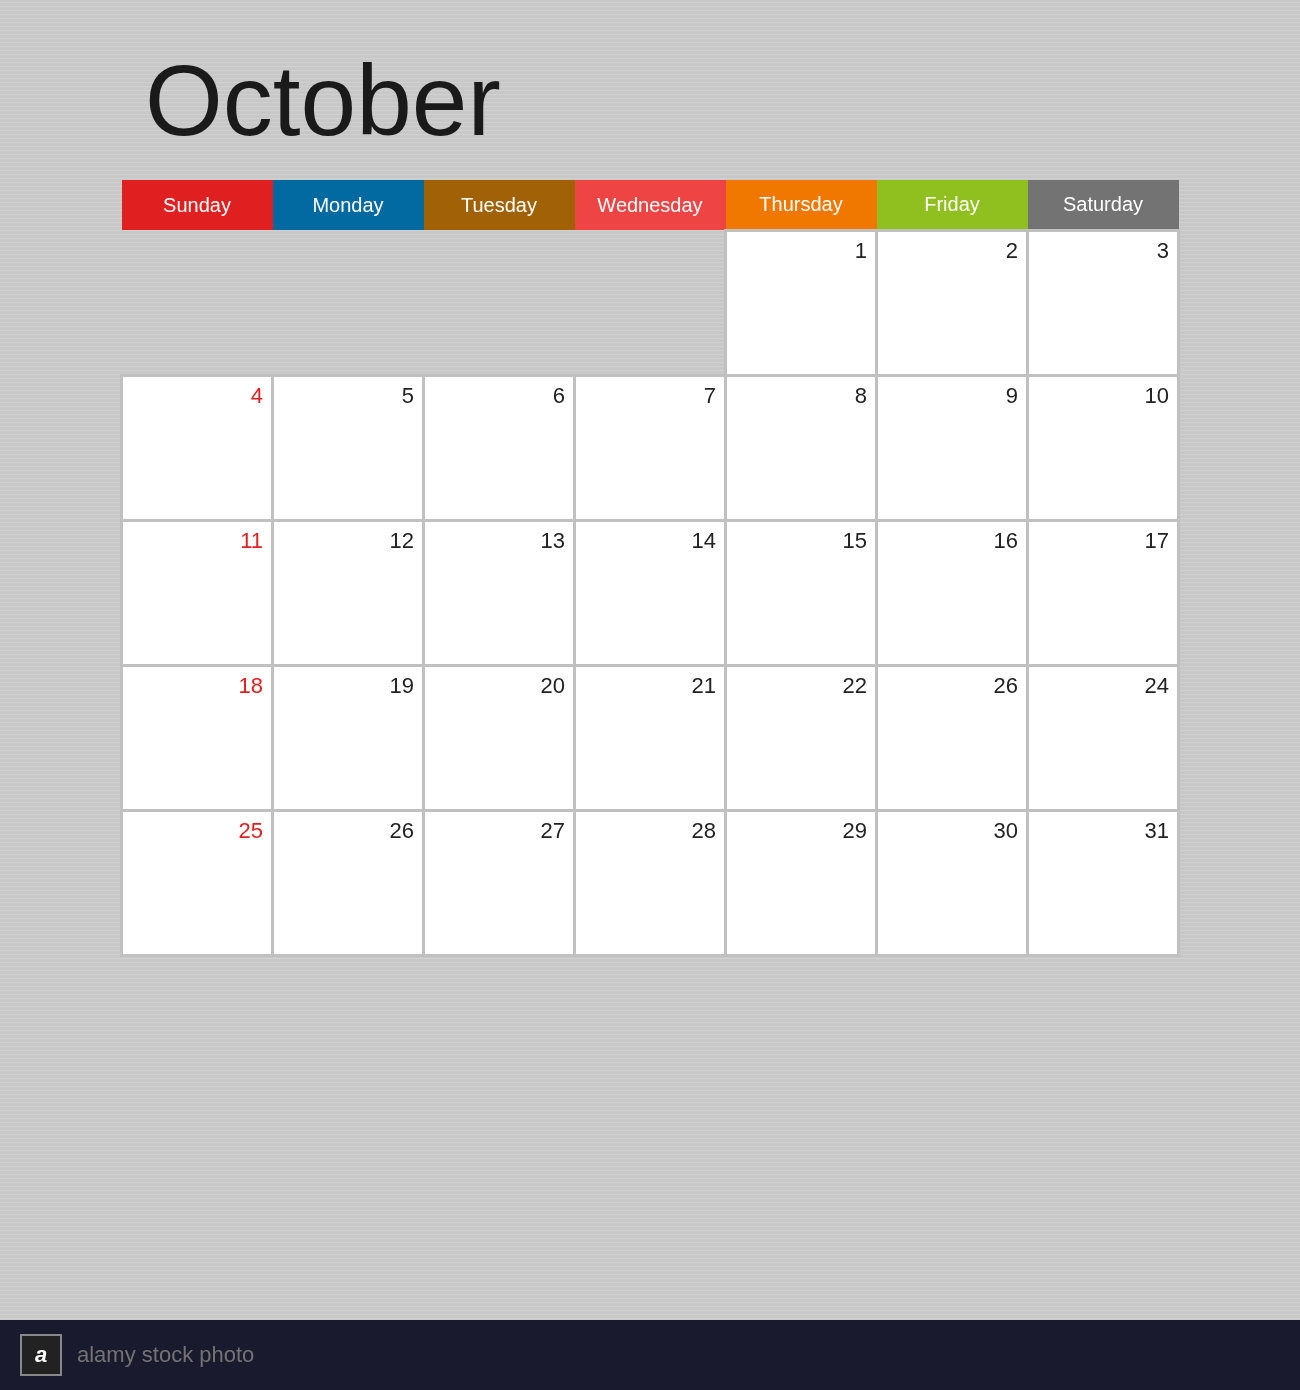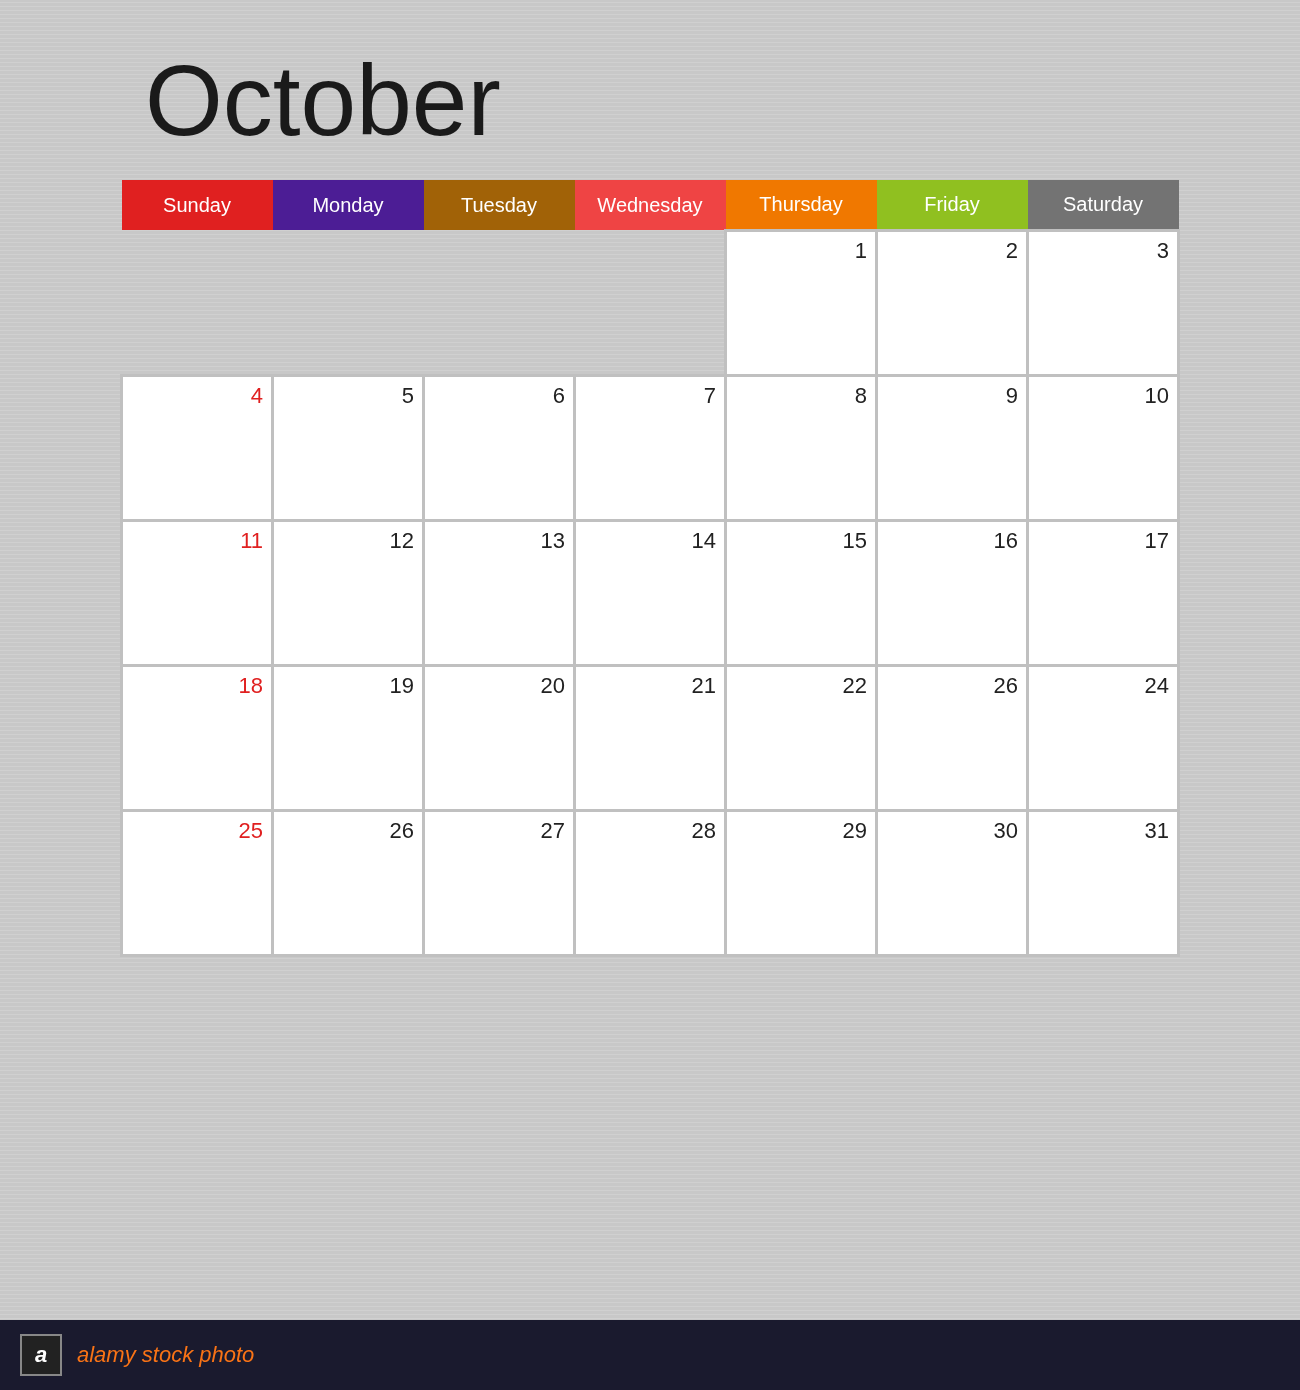--- a/index.html
+++ b/index.html
@@ -59,21 +59,21 @@
     .day-header {
       height: 50px;
       text-align: center;
       color: white;
       font-size: 20px;
       font-weight: 500;
       vertical-align: middle;
     }
 
     .day-header.sunday    { background-color: #e02020; }
-    .day-header.monday    { background-color: #4c1d95; }
+    .day-header.monday    { background-color: #0369a1; }
     .day-header.tuesday   { background-color: #a16207; }
     .day-header.wednesday { background-color: #ef4444; }
     .day-header.thursday  { background-color: #f07800; }
     .day-header.friday    { background-color: #90c020; }
     .day-header.saturday  { background-color: #737373; }
 
     .day-cell {
       background-color: #ffffff;
       border: 3px solid #c0c0c0;
       width: 151px;
@@ -120,24 +120,23 @@
       display: flex;
       align-items: center;
       justify-content: center;
       color: white;
       font-size: 22px;
       font-weight: bold;
       font-style: italic;
     }
 
     .alamy-text {
-      color: #f97316;
+      color: #737373;
       font-size: 22px;
       font-family: Arial, sans-serif;
-      font-style: italic;
     }
   </style>
 </head>
 <body>
 
 <div class="calendar-wrapper">
   <div class="calendar-header">
     <span class="month-title">October</span>
   </div>
 

